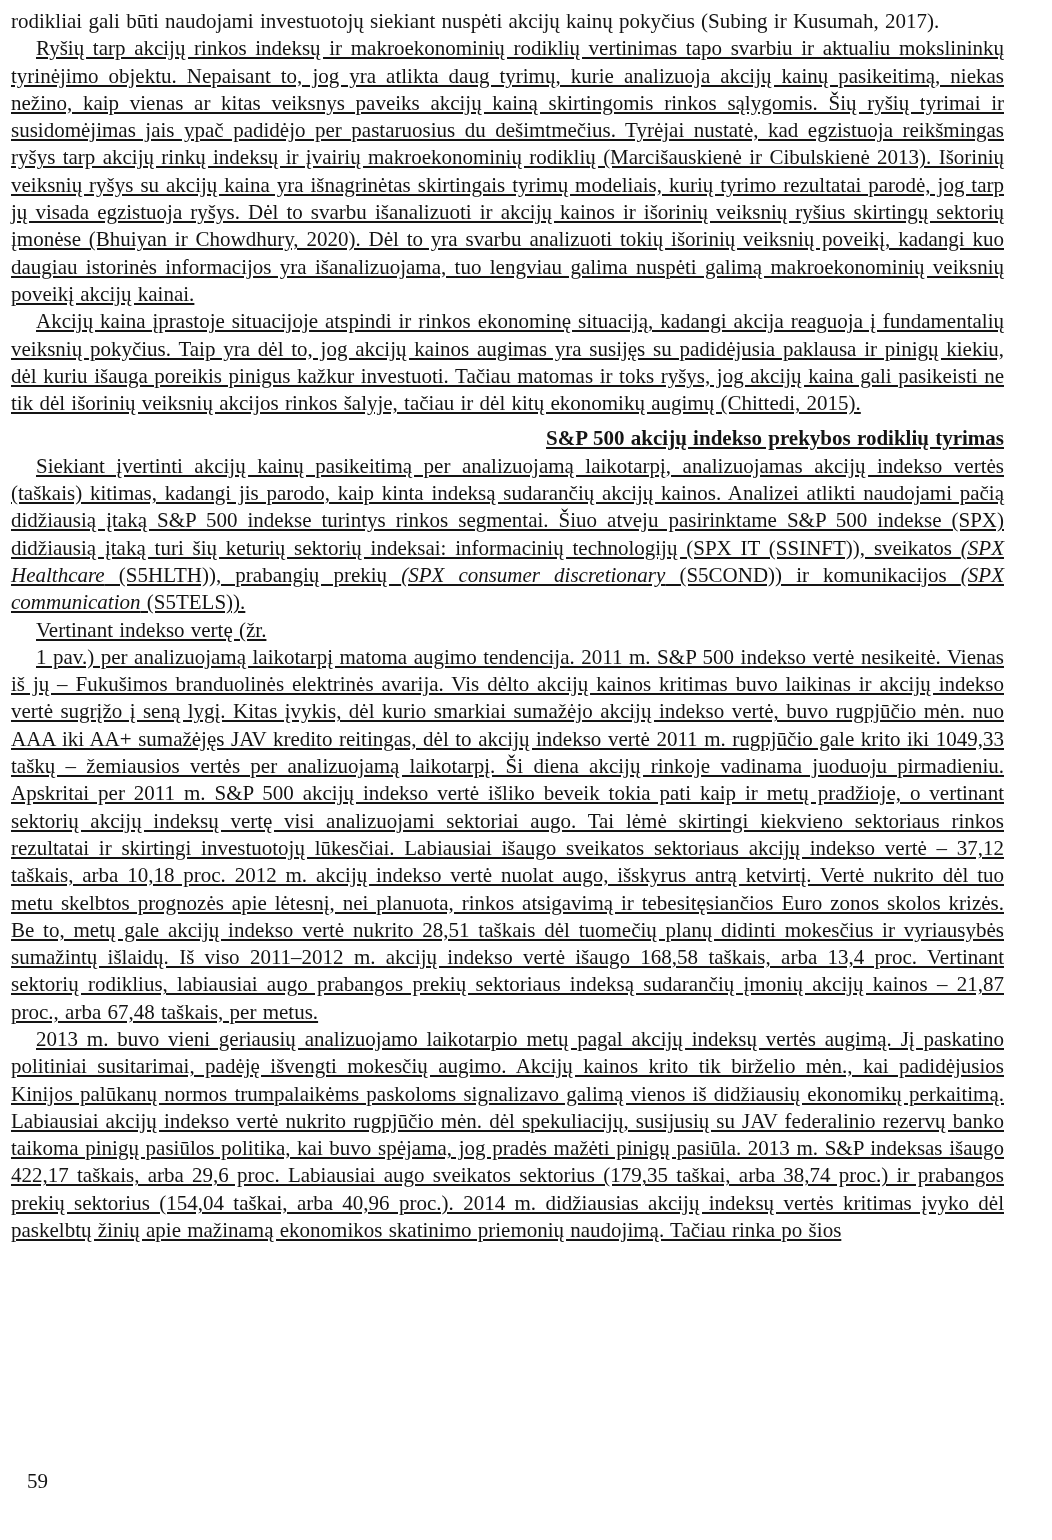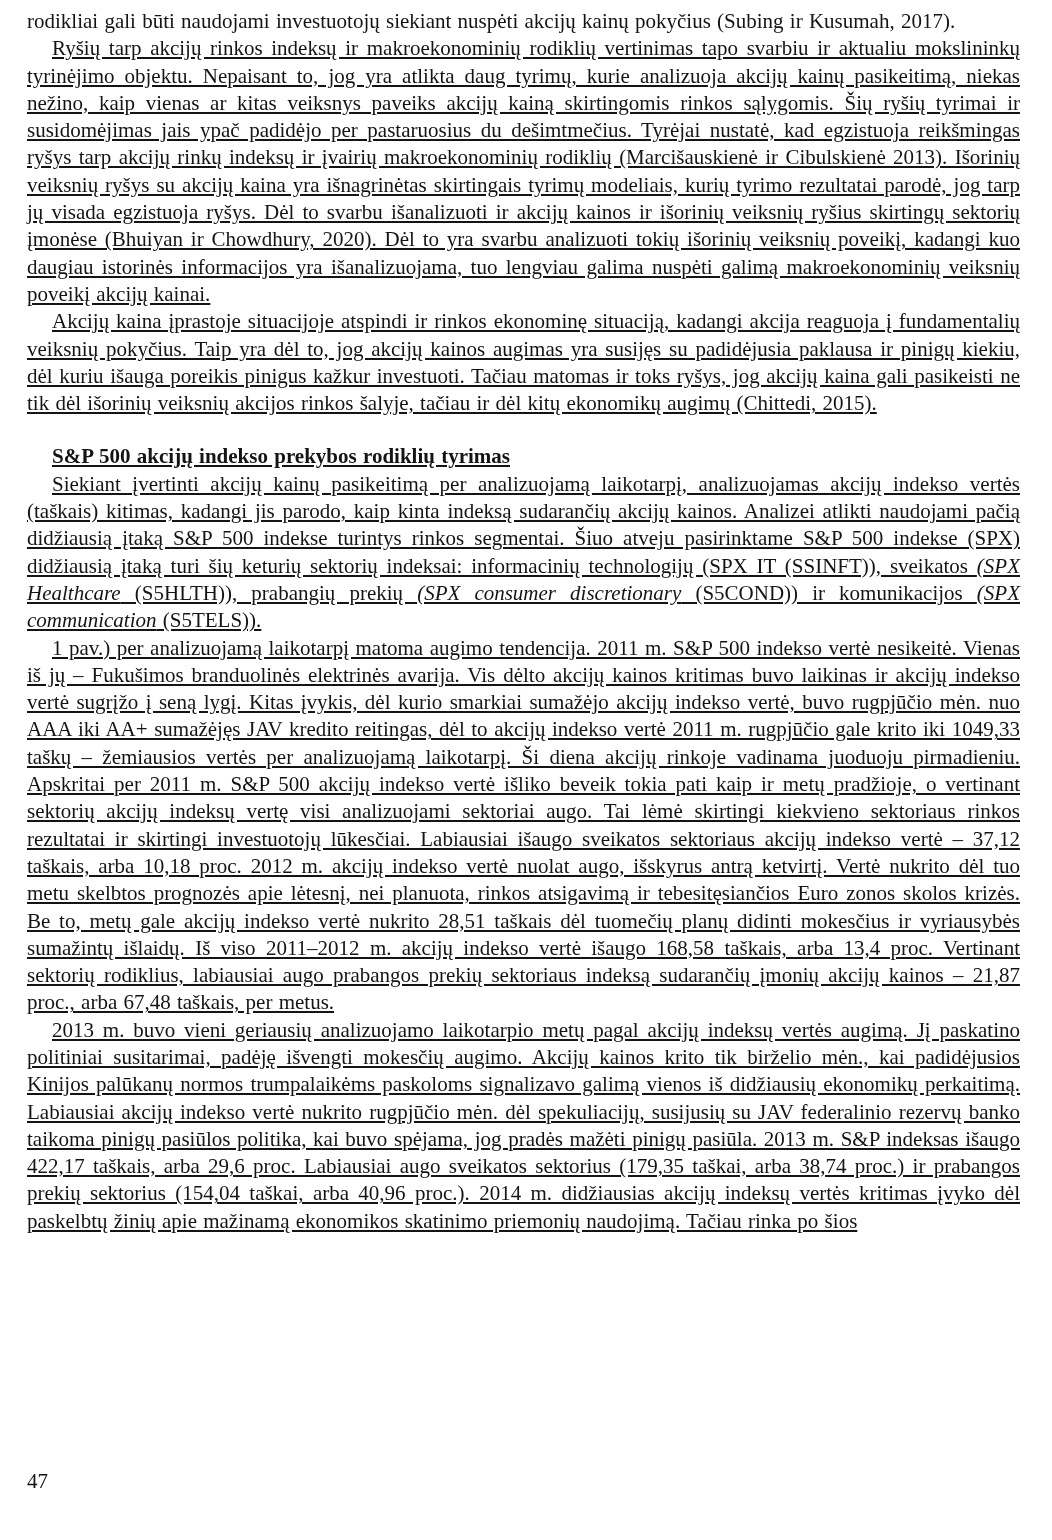--- a/index.html
+++ b/index.html
@@ -11,41 +11,41 @@
     position: relative;
     width: 1052px;
     height: 1540px;
     background: #ffffff;
     overflow: hidden;
     font-family: "Liberation Serif", "DejaVu Serif", serif;
     color: #141414;
   }
   .text-column {
     position: absolute;
-    left: 27px;
+    left: 11px;
     top: 8px;
     width: 993px;
   }
   .text-column p,
   .text-column h2 {
     margin: 0;
     font-size: 21px;
     line-height: 27.3px;
     text-align: justify;
     font-weight: normal;
     word-spacing: 1px;
   }
   .text-column .indent {
     text-indent: 25px;
     text-decoration: underline;
   }
   .text-column h2.heading {
     font-weight: bold;
-    margin-top: 26px;
-    text-align: left;
+    margin-top: 8px;
+    text-align: right;
   }
   .italic {
     font-style: italic;
   }
   .page-number {
     position: absolute;
     left: 27px;
     top: 1468px;
     font-size: 21px;
     line-height: 27px;
@@ -55,17 +55,18 @@
 </head>
 <body>
 
 <div class="sheet">
   <div class="text-column">
       <p class="body"><span>rodikliai gali būti naudojami investuotojų siekiant nuspėti akcijų kainų pokyčius (Subing ir Kusumah, 2017).</span></p>
       <p class="body indent"><span>Ryšių tarp akcijų rinkos indeksų ir makroekonominių rodiklių vertinimas tapo svarbiu ir aktualiu mokslininkų tyrinėjimo objektu. Nepaisant to, jog yra atlikta daug tyrimų, kurie analizuoja akcijų kainų pasikeitimą, niekas nežino, kaip vienas ar kitas veiksnys paveiks akcijų kainą skirtingomis rinkos sąlygomis. Šių ryšių tyrimai ir susidomėjimas jais ypač padidėjo per pastaruosius du dešimtmečius. Tyrėjai nustatė, kad egzistuoja reikšmingas ryšys tarp akcijų rinkų indeksų ir įvairių makroekonominių rodiklių (Marcišauskienė ir Cibulskienė 2013). Išorinių veiksnių ryšys su akcijų kaina yra išnagrinėtas skirtingais tyrimų modeliais, kurių tyrimo rezultatai parodė, jog tarp jų visada egzistuoja ryšys. Dėl to svarbu išanalizuoti ir akcijų kainos ir išorinių veiksnių ryšius skirtingų sektorių įmonėse (Bhuiyan ir Chowdhury, 2020). Dėl to yra svarbu analizuoti tokių išorinių veiksnių poveikį, kadangi kuo daugiau istorinės informacijos yra išanalizuojama, tuo lengviau galima nuspėti galimą makroekonominių veiksnių poveikį akcijų kainai.</span></p>
       <p class="body indent"><span>Akcijų kaina įprastoje situacijoje atspindi ir rinkos ekonominę situaciją, kadangi akcija reaguoja į fundamentalių veiksnių pokyčius. Taip yra dėl to, jog akcijų kainos augimas yra susijęs su padidėjusia paklausa ir pinigų kiekiu, dėl kuriu išauga poreikis pinigus kažkur investuoti. Tačiau matomas ir toks ryšys, jog akcijų kaina gali pasikeisti ne tik dėl išorinių veiksnių akcijos rinkos šalyje, tačiau ir dėl kitų ekonomikų augimų (Chittedi, 2015).</span></p>
       <h2 class="heading indent"><span>S&amp;P 500 akcijų indekso prekybos rodiklių tyrimas</span></h2>
       <p class="body indent"><span>Siekiant įvertinti akcijų kainų pasikeitimą per analizuojamą laikotarpį, analizuojamas akcijų indekso vertės (taškais) kitimas, kadangi jis parodo, kaip kinta indeksą sudarančių akcijų kainos. Analizei atlikti naudojami pačią didžiausią įtaką S&amp;P 500 indekse turintys rinkos segmentai. Šiuo atveju pasirinktame S&amp;P 500 indekse (SPX) didžiausią įtaką turi šių keturių sektorių indeksai: informacinių technologijų (SPX IT (SSINFT)), sveikatos </span><span class="italic">(SPX Healthcare</span><span> (S5HLTH)), prabangių prekių </span><span class="italic">(SPX consumer discretionary</span><span> (S5COND)) ir komunikacijos </span><span class="italic">(SPX communication</span><span> (S5TELS)).</span></p>
+      <p class="body indent"><span>Vertinant indekso vertę (žr.</span></p>
       <p class="body indent"><span>1 pav.) per analizuojamą laikotarpį matoma augimo tendencija. 2011 m. S&amp;P 500 indekso vertė nesikeitė. Vienas iš jų – Fukušimos branduolinės elektrinės avarija. Vis dėlto akcijų kainos kritimas buvo laikinas ir akcijų indekso vertė sugrįžo į seną lygį. Kitas įvykis, dėl kurio smarkiai sumažėjo akcijų indekso vertė, buvo rugpjūčio mėn. nuo AAA iki AA+ sumažėjęs JAV kredito reitingas, dėl to akcijų indekso vertė 2011 m. rugpjūčio gale krito iki 1049,33 taškų – žemiausios vertės per analizuojamą laikotarpį. Ši diena akcijų rinkoje vadinama juoduoju pirmadieniu. Apskritai per 2011 m. S&amp;P 500 akcijų indekso vertė išliko beveik tokia pati kaip ir metų pradžioje, o vertinant sektorių akcijų indeksų vertę visi analizuojami sektoriai augo. Tai lėmė skirtingi kiekvieno sektoriaus rinkos rezultatai ir skirtingi investuotojų lūkesčiai. Labiausiai išaugo sveikatos sektoriaus akcijų indekso vertė – 37,12 taškais, arba 10,18 proc. 2012 m. akcijų indekso vertė nuolat augo, išskyrus antrą ketvirtį. Vertė nukrito dėl tuo metu skelbtos prognozės apie lėtesnį, nei planuota, rinkos atsigavimą ir tebesitęsiančios Euro zonos skolos krizės. Be to, metų gale akcijų indekso vertė nukrito 28,51 taškais dėl tuomečių planų didinti mokesčius ir vyriausybės sumažintų išlaidų. Iš viso 2011–2012 m. akcijų indekso vertė išaugo 168,58 taškais, arba 13,4 proc. Vertinant sektorių rodiklius, labiausiai augo prabangos prekių sektoriaus indeksą sudarančių įmonių akcijų kainos – 21,87 proc., arba 67,48 taškais, per metus.</span></p>
       <p class="body indent"><span>2013 m. buvo vieni geriausių analizuojamo laikotarpio metų pagal akcijų indeksų vertės augimą. Jį paskatino politiniai susitarimai, padėję išvengti mokesčių augimo. Akcijų kainos krito tik birželio mėn., kai padidėjusios Kinijos palūkanų normos trumpalaikėms paskoloms signalizavo galimą vienos iš didžiausių ekonomikų perkaitimą. Labiausiai akcijų indekso vertė nukrito rugpjūčio mėn. dėl spekuliacijų, susijusių su JAV federalinio rezervų banko taikoma pinigų pasiūlos politika, kai buvo spėjama, jog pradės mažėti pinigų pasiūla. 2013 m. S&amp;P indeksas išaugo 422,17 taškais, arba 29,6 proc. Labiausiai augo sveikatos sektorius (179,35 taškai, arba 38,74 proc.) ir prabangos prekių sektorius (154,04 taškai, arba 40,96 proc.). 2014 m. didžiausias akcijų indeksų vertės kritimas įvyko dėl paskelbtų žinių apie mažinamą ekonomikos skatinimo priemonių naudojimą. Tačiau rinka po šios</span></p>
     </div>
-  <div class="page-number">47</div>
+  <div class="page-number">59</div>
 </div>
 
 </body></html>

